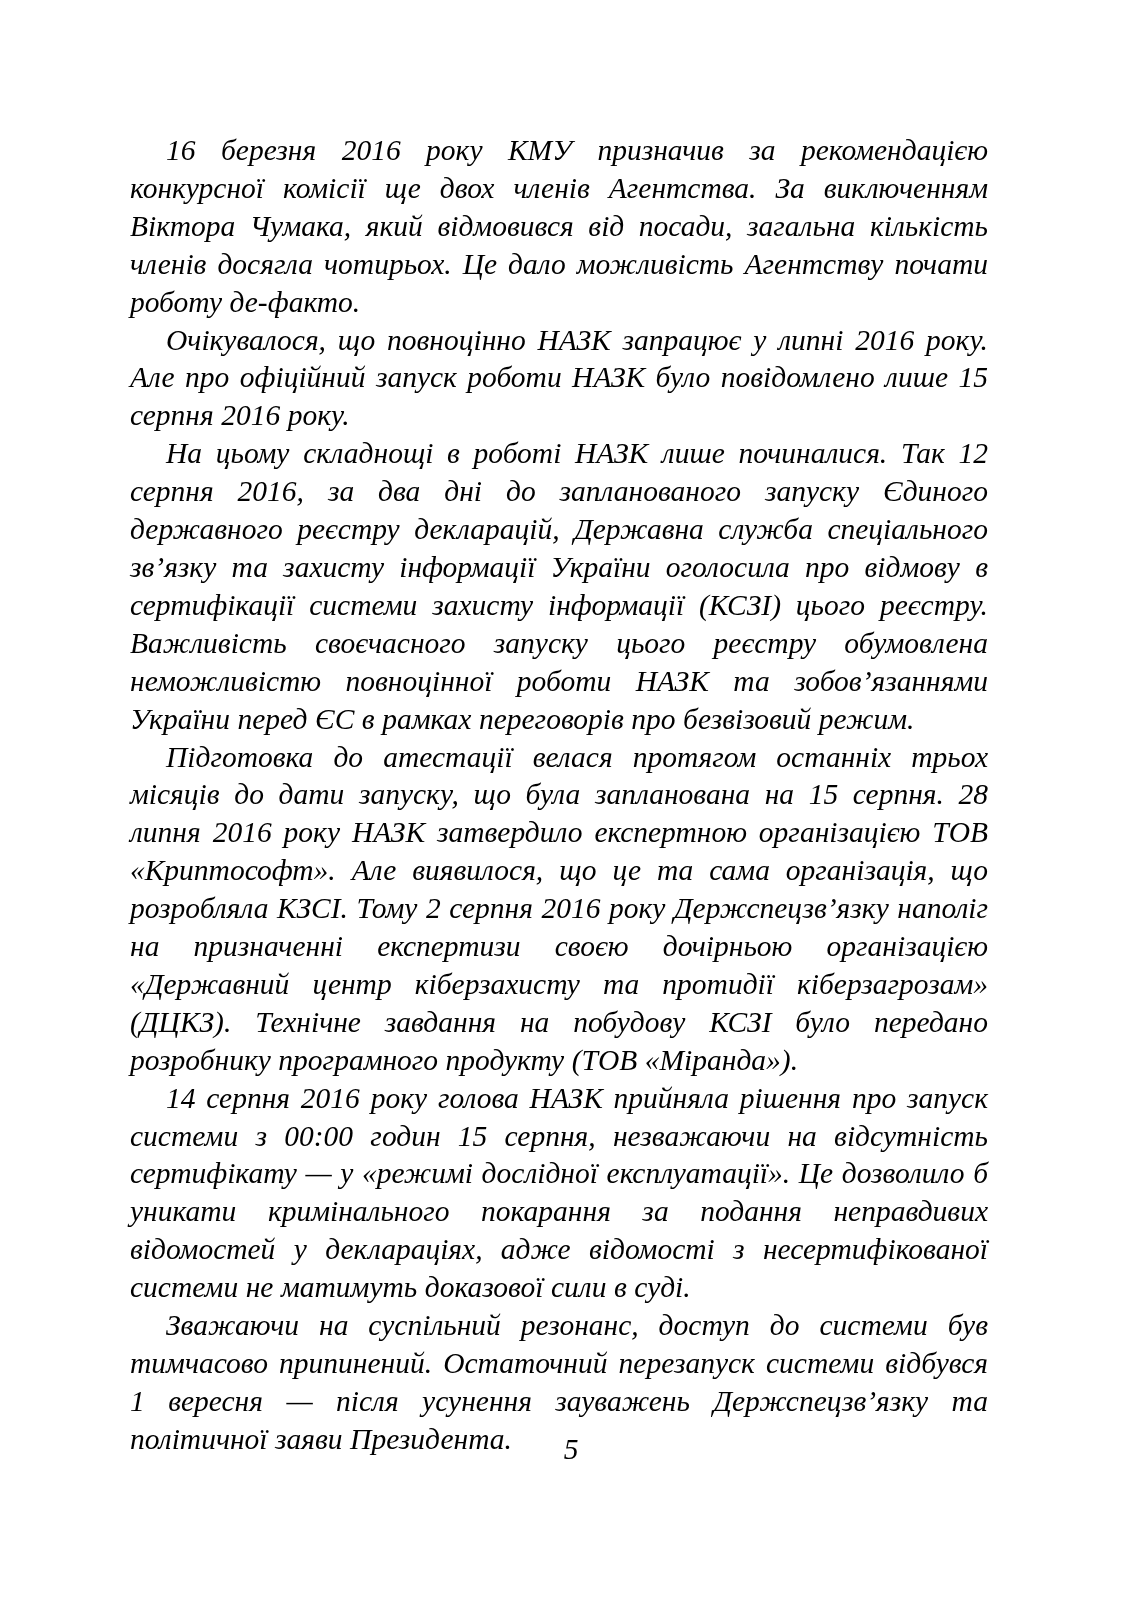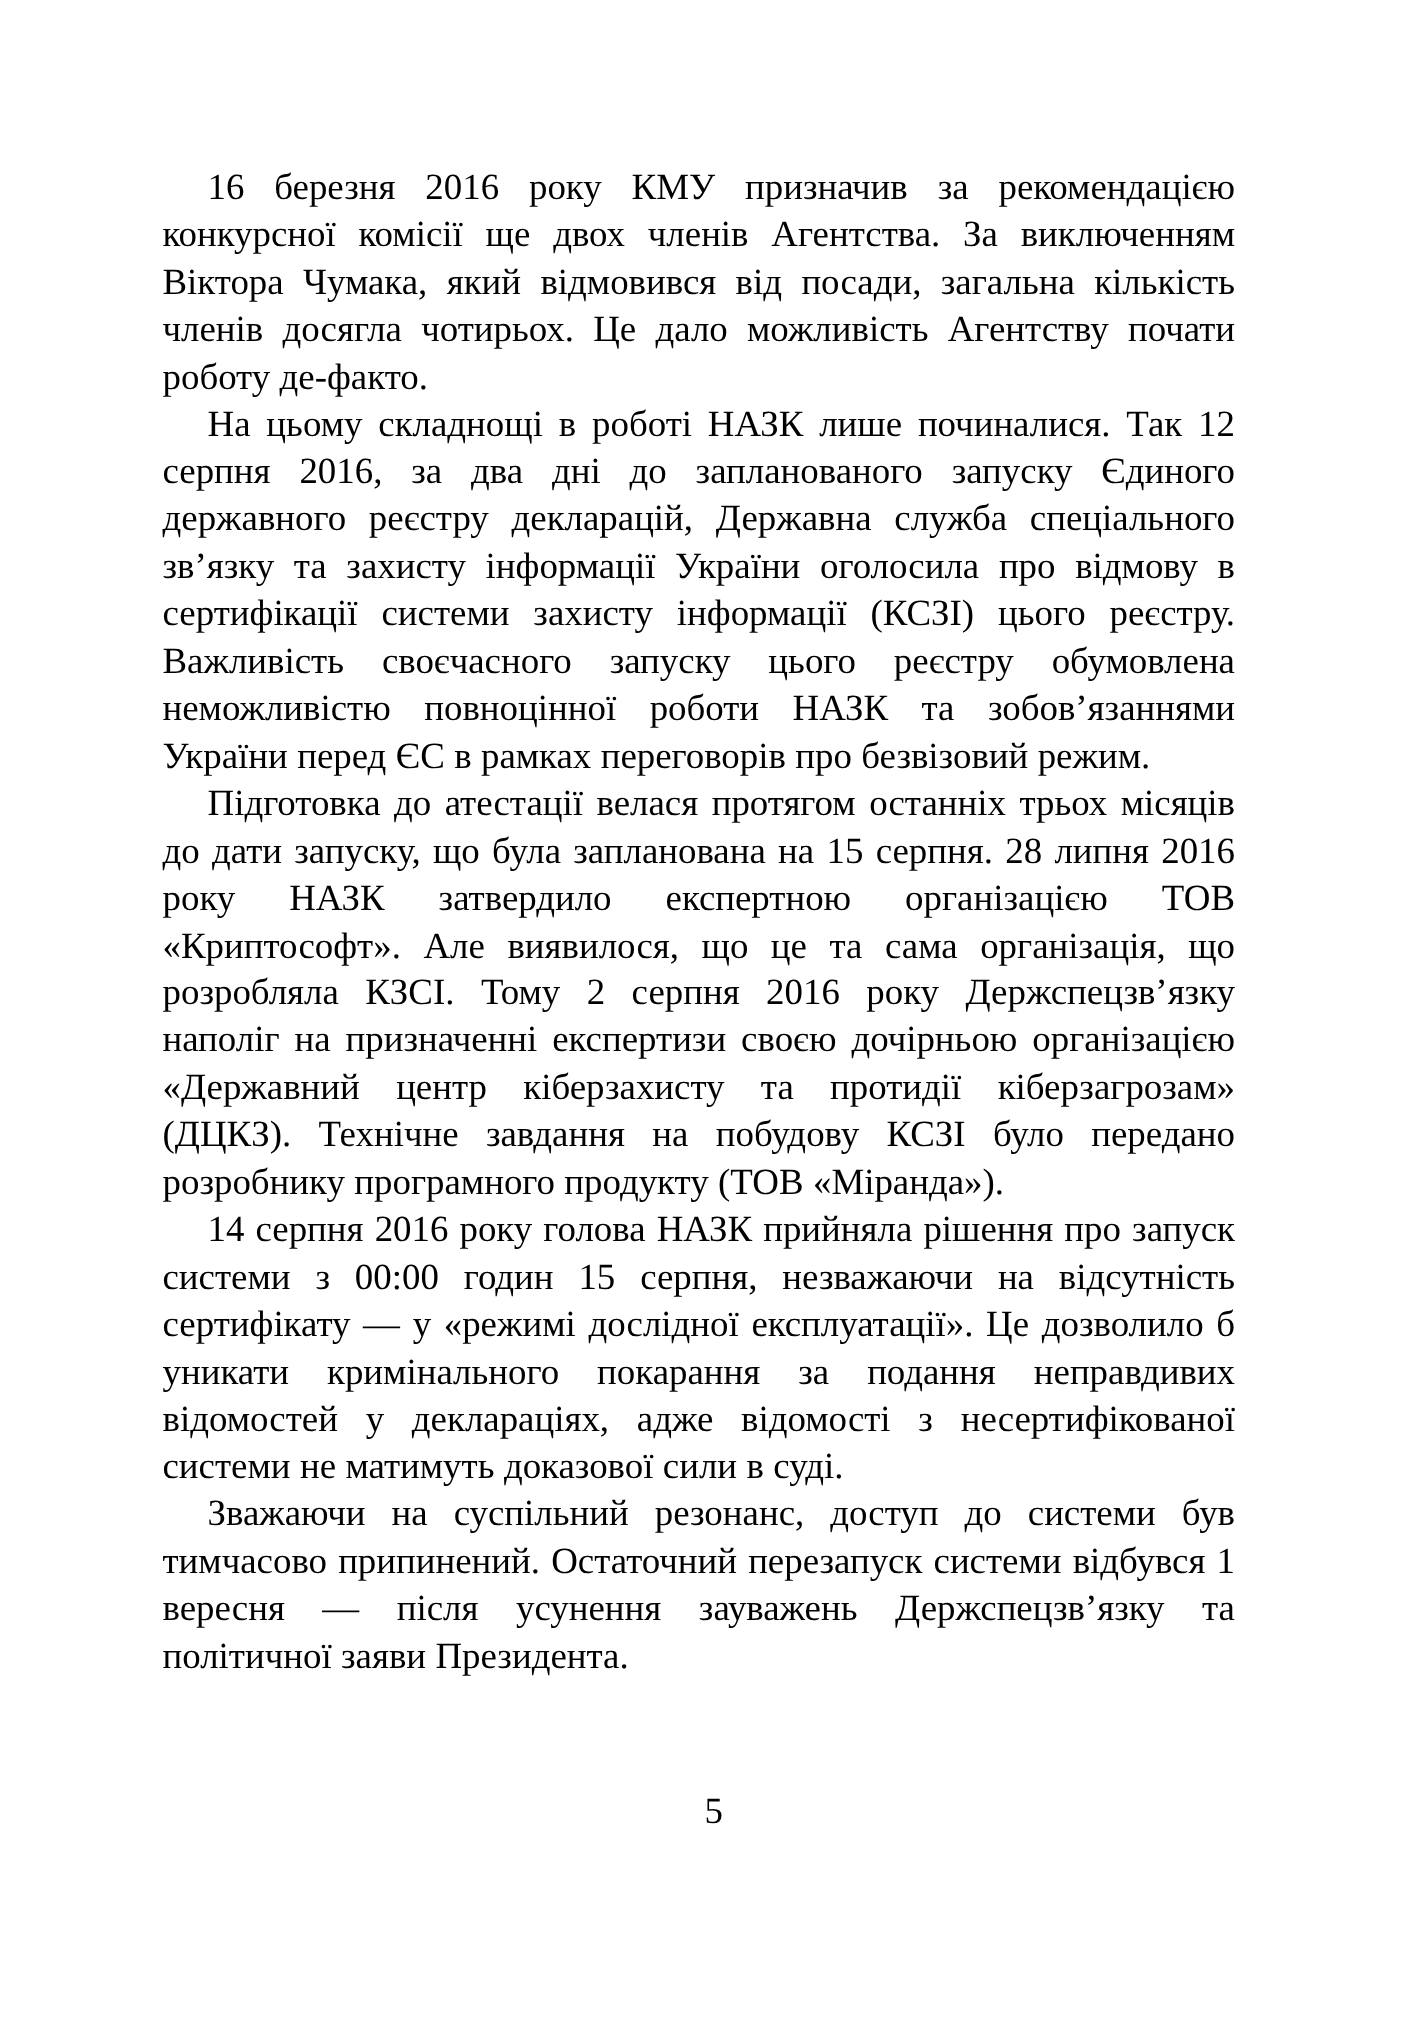--- a/index.html
+++ b/index.html
@@ -10,20 +10,21 @@
   }
 
   .page {
     position: relative;
     width: 1142px;
     height: 1615px;
     margin: 0 auto;
     background: #ffffff;
     overflow: hidden;
     box-sizing: border-box;
+    font-style: italic;
   }
 
   .text-column {
     position: absolute;
     left: 130px;
     top: 132px;
     width: 858px;
   }
 
   .para {
@@ -58,20 +59,21 @@
     color: #000000;
   }
 </style>
 </head>
 <body>
 
 <div class="page">
 
   <div class="text-column">
     <p class="para">16 березня 2016 року КМУ призначив за рекомендацією конкурсної комісії ще двох членів Агентства. За виключенням Віктора Чумака, який відмовився від посади, загальна кількість членів досягла чотирьох. Це дало можливість Агентству почати роботу де-факто.</p>
+    <p class="para">Очікувалося, що повноцінно НАЗК запрацює у липні 2016 року. Але про офіційний запуск роботи НАЗК було повідомлено лише 15 серпня 2016 року.</p>
     <p class="para">На цьому складнощі в роботі НАЗК лише починалися. Так 12 серпня 2016, за два дні до запланованого запуску Єдиного державного реєстру декларацій, Державна служба спеціального зв’язку та захисту інформації України оголосила про відмову в сертифікації системи захисту інформації (КСЗІ) цього реєстру. Важливість своєчасного запуску цього реєстру обумовлена неможливістю повноцінної роботи НАЗК та зобов’язаннями України перед ЄС в рамках переговорів про безвізовий режим.</p>
     <p class="para">Підготовка до атестації велася протягом останніх трьох місяців до дати запуску, що була запланована на 15 серпня. 28 липня 2016 року НАЗК затвердило експертною організацією ТОВ «Криптософт». Але виявилося, що це та сама організація, що розробляла КЗСІ. Тому 2 серпня 2016 року Держспецзв’язку наполіг на призначенні експертизи своєю дочірньою організацією «Державний центр кіберзахисту та протидії кіберзагрозам» (ДЦКЗ). Технічне завдання на побудову КСЗІ було передано розробнику програмного продукту (ТОВ «Міранда»).</p>
     <p class="para">14 серпня 2016 року голова НАЗК прийняла рішення про запуск системи з 00:00 годин 15 серпня, незважаючи на відсутність сертифікату — у «режимі дослідної експлуатації». Це дозволило б уникати кримінального покарання за подання неправдивих відомостей у деклараціях, адже відомості з несертифікованої системи не матимуть доказової сили в суді.</p>
     <p class="para">Зважаючи на суспільний резонанс, доступ до системи був тимчасово припинений. Остаточний перезапуск системи відбувся 1 вересня — після усунення зауважень Держспецзв’язку та політичної заяви Президента.</p>
   </div>
 
   <div class="page-number">5</div>
 
 </div>
 

